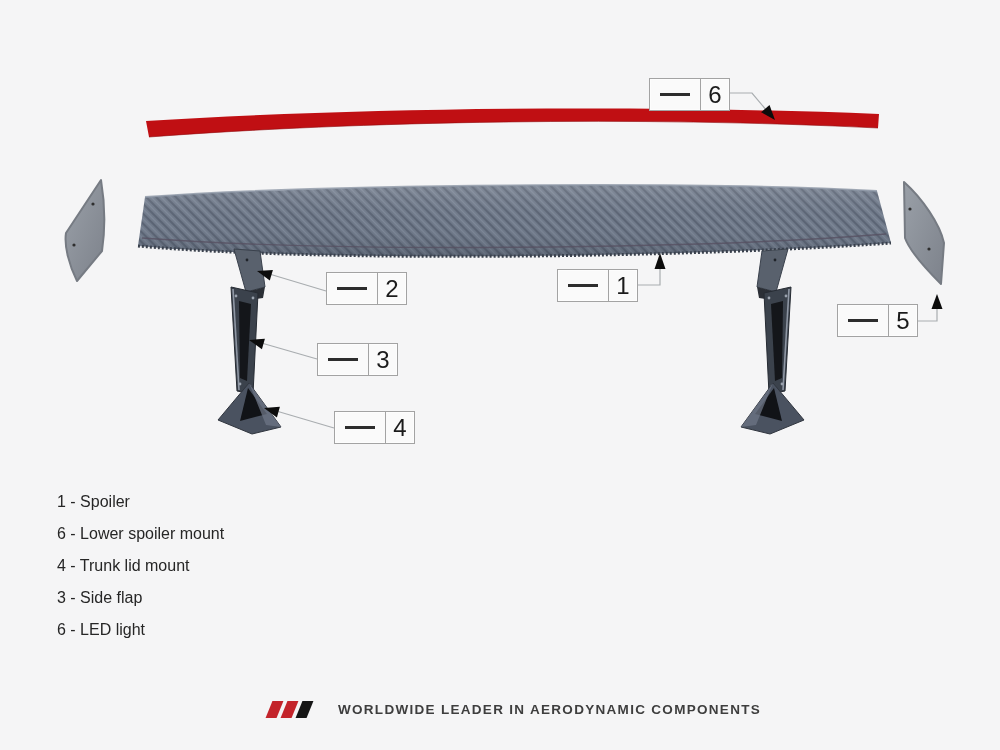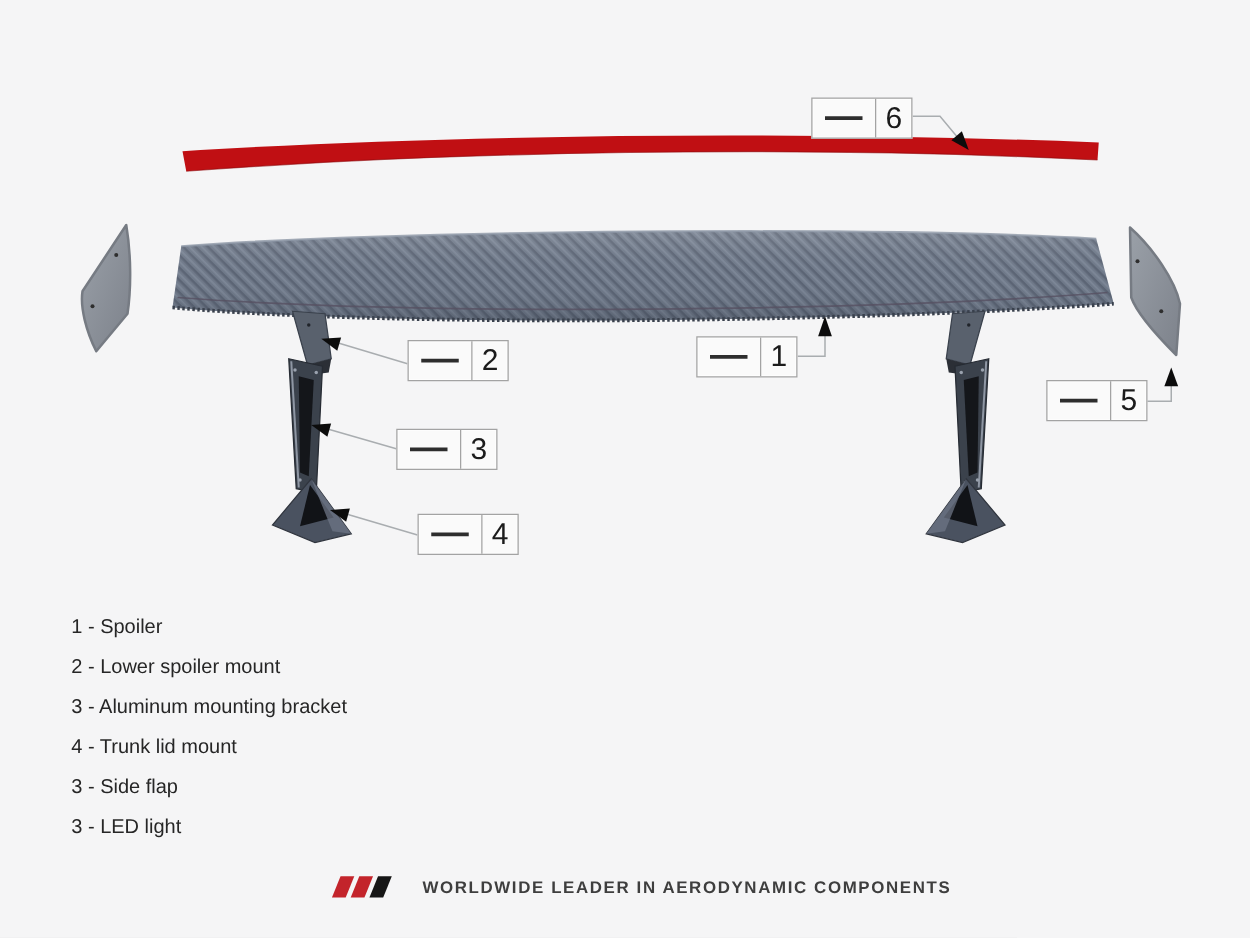--- a/index.html
+++ b/index.html
@@ -167,25 +167,24 @@
   </div>
   <div class="callout" style="left:649px; top:78px;">
     <div class="dash-cell">
         <div class="dash"></div>
       </div>
     <div class="num-cell">6</div>
   </div>
 
   <div id="legend">
     <div>1 - Spoiler</div>
-    <div>2 - Lower spoiler mount</div>
-    <div>3 - Aluminum mounting bracket</div>
+    <div>6 - Lower spoiler mount</div>
     <div>4 - Trunk lid mount</div>
     <div>3 - Side flap</div>
-    <div>3 - LED light</div>
+    <div>6 - LED light</div>
   </div>
 
   <div id="footer">
     <div id="logo">
       <div class="logo-stripe red"></div>
       <div class="logo-stripe red"></div>
       <div class="logo-stripe black"></div>
     </div>
     <div id="tagline">WORLDWIDE LEADER IN AERODYNAMIC COMPONENTS</div>
   </div>

